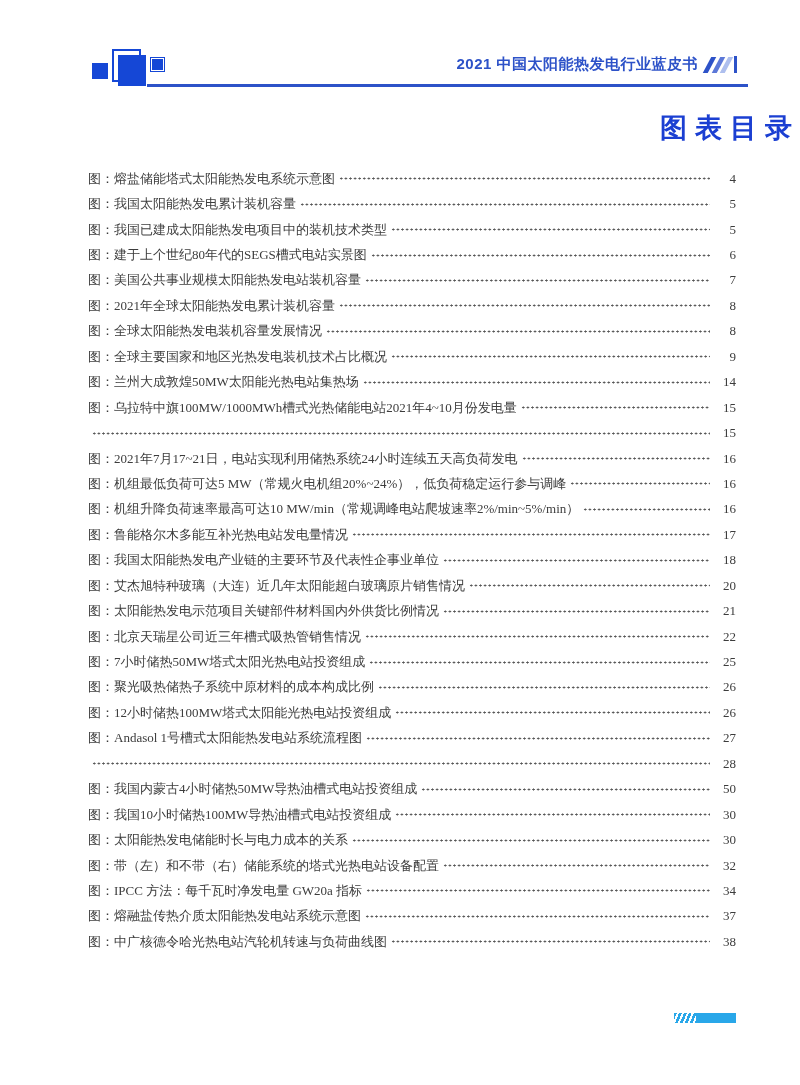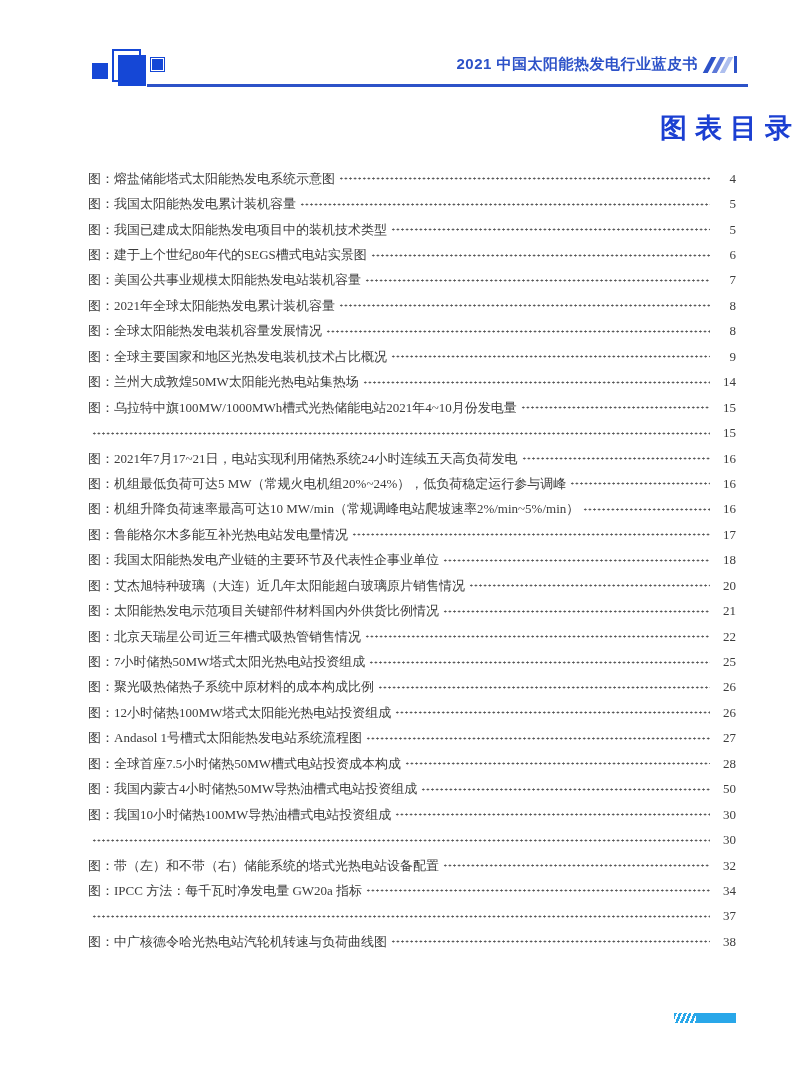--- a/index.html
+++ b/index.html
@@ -257,55 +257,56 @@
     <span class="entry-page">26</span>
   </div>
 
   <div class="toc-row">
     <span class="entry-label">图：Andasol 1号槽式太阳能热发电站系统流程图</span>
     <span class="leader"></span>
     <span class="entry-page">27</span>
   </div>
 
   <div class="toc-row">
-    <span class="entry-label">图：全球首座7.5小时储热50MW槽式电站投资成本构成</span>
     <span class="leader"></span>
     <span class="entry-page">28</span>
   </div>
 
   <div class="toc-row">
     <span class="entry-label">图：我国内蒙古4小时储热50MW导热油槽式电站投资组成</span>
     <span class="leader"></span>
     <span class="entry-page">50</span>
   </div>
 
   <div class="toc-row">
     <span class="entry-label">图：我国10小时储热100MW导热油槽式电站投资组成</span>
     <span class="leader"></span>
     <span class="entry-page">30</span>
   </div>
 
   <div class="toc-row">
+    <span class="entry-label">图：太阳能热发电储能时长与电力成本的关系</span>
     <span class="leader"></span>
     <span class="entry-page">30</span>
   </div>
 
   <div class="toc-row">
     <span class="entry-label">图：带（左）和不带（右）储能系统的塔式光热电站设备配置</span>
     <span class="leader"></span>
     <span class="entry-page">32</span>
   </div>
 
   <div class="toc-row">
     <span class="entry-label">图：IPCC 方法：每千瓦时净发电量 GW20a 指标</span>
     <span class="leader"></span>
     <span class="entry-page">34</span>
   </div>
 
   <div class="toc-row">
+    <span class="entry-label">图：熔融盐传热介质太阳能热发电站系统示意图</span>
     <span class="leader"></span>
     <span class="entry-page">37</span>
   </div>
 
   <div class="toc-row">
     <span class="entry-label">图：中广核德令哈光热电站汽轮机转速与负荷曲线图</span>
     <span class="leader"></span>
     <span class="entry-page">38</span>
   </div>
 </div>

